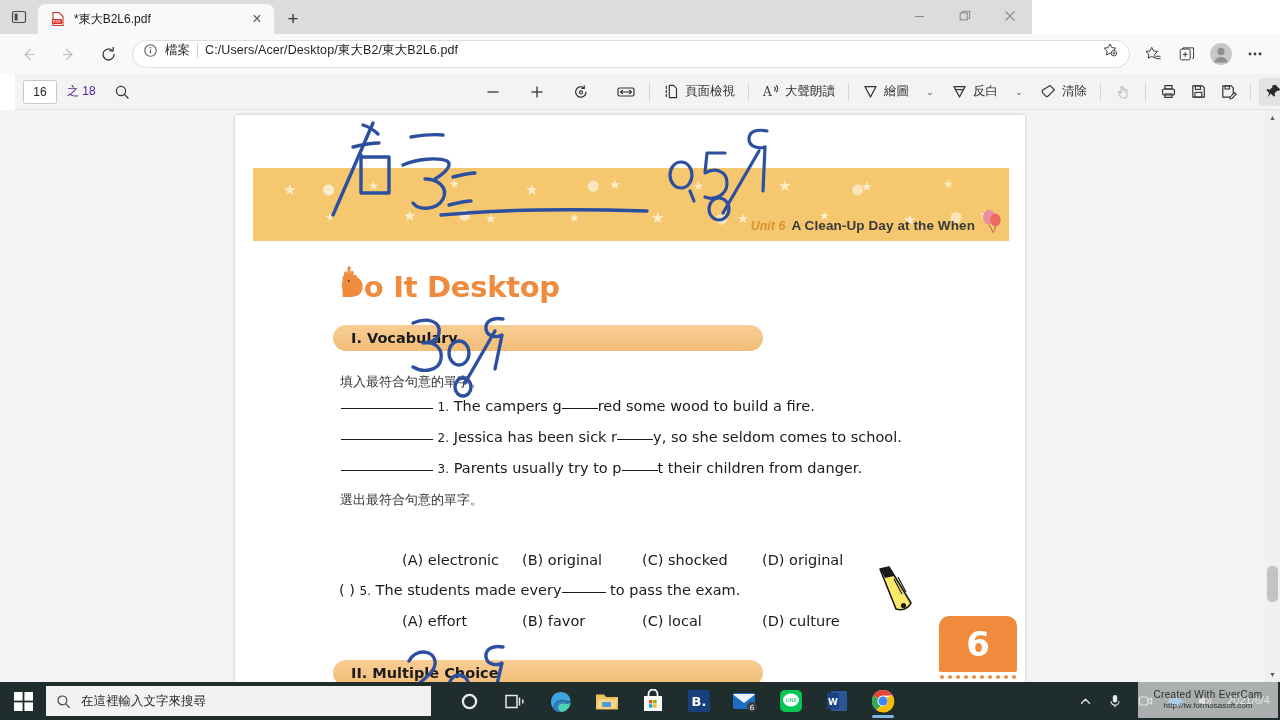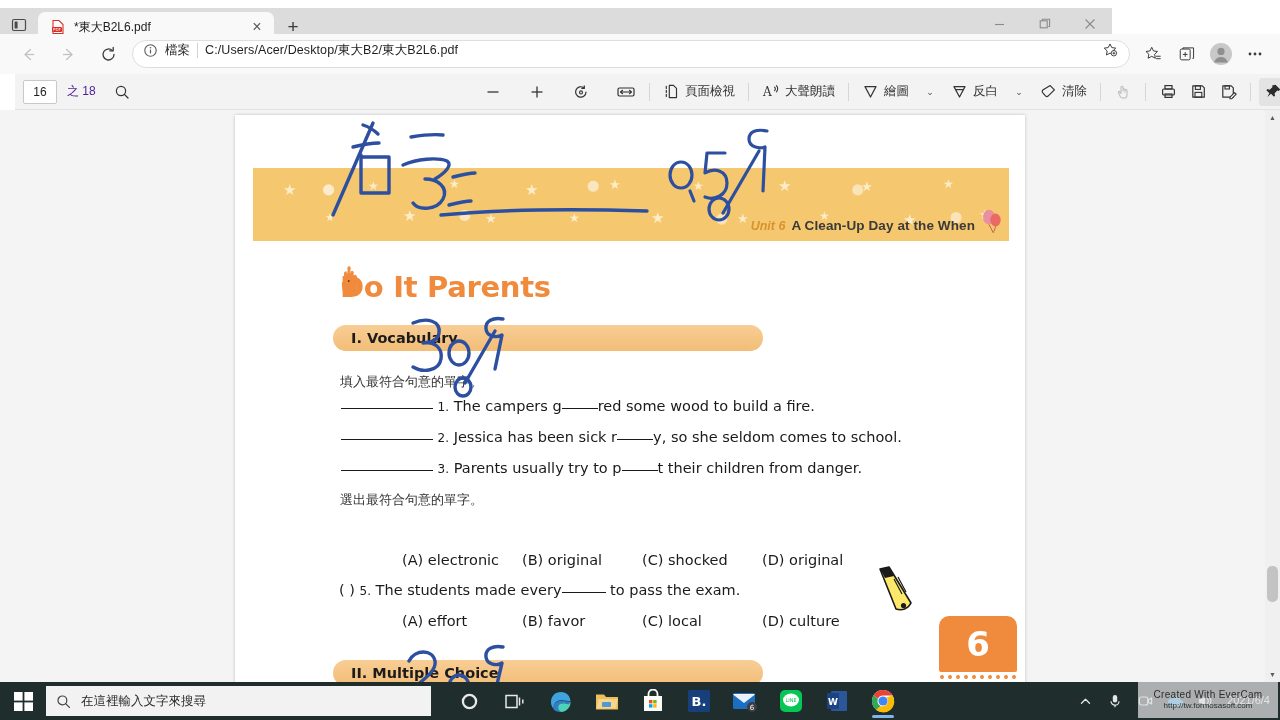--- a/index.html
+++ b/index.html
@@ -5,21 +5,21 @@
   * { box-sizing: border-box; margin: 0; padding: 0; }
   html, body {
     width: 1280px; height: 720px;
     font-family: "Liberation Sans", "DejaVu Sans", sans-serif;
     overflow: hidden; background: #ffffff;
   }
   #app { position: relative; width: 1280px; height: 720px; }
 
   
   .titlebar {
-    position: absolute; top: 8px; left: 0; width: 1112px; height: 34px;
+    position: absolute; top: 0; left: 0; width: 1032px; height: 34px;
     background: #dcdcdc;
     display: flex; align-items: flex-end;
   }
   .tabstrip-btn {
     width: 38px; height: 34px; display: flex; align-items: center; justify-content: center;
   }
   .tabstrip-btn svg { display: block; }
   .tab {
     position: relative; height: 30px; min-width: 236px; max-width: 236px;
     background: #f9f9f9; border-radius: 7px 7px 0 0;
@@ -477,21 +477,21 @@
           <ellipse cx="14.5" cy="11" rx="5.2" ry="6.4" fill="#e86a62"></ellipse>
           <path d="M8 15.3c1 3 3 5 4 8M14.5 17.4c-.5 3-1.6 5-2.5 6.5" stroke="#b9534b" stroke-width=".9" fill="none"></path>
         </svg>
       </div>
 
       <svg class="diy-hand" viewBox="0 0 26 46">
         <path d="M5 14c0-2 1.2-3 2.4-2.6.8.3 1 1.2 1 2.2V8.2c0-1.3 1-2.1 2-1.9 1 .2 1.3 1.1 1.3 2.1v4.3c0-1.2.9-2 1.8-1.8.9.2 1.3 1 1.3 2.1v3.3c.2-1 1-1.6 1.8-1.4.9.2 1.3 1 1.3 2.1v9.8c0 6-3 10.2-7.2 10.2S4 33.6 3.4 29.2l-.6-5.6c-.2-1.8 2.2-2.6 2.7-.8z" fill="#f08a3c"></path>
         <path d="M8 13.8V8.6M11.3 13.2V8.9M14.4 14.6v-1.3" stroke="#fff" stroke-width=".8" fill="none" opacity=".55"></path>
         <circle cx="9.5" cy="21" r="1.1" fill="#3a2a18"></circle>
       </svg>
-      <div class="diy">Do It Parents</div>
+      <div class="diy">Do It Desktop</div>
 
       <div class="pill" style="left:98px; top:210px; width:430px;">
         <span>I. Vocabulary</span>
       </div>
 
       <div class="doctext cjk" style="left:105px; top:258px;">填入最符合句意的單字。</div>
 
       <div class="doctext" style="left:106px; top:283px;">
         <span class="blank-long"></span>
         <span class="qnum">1.</span>

